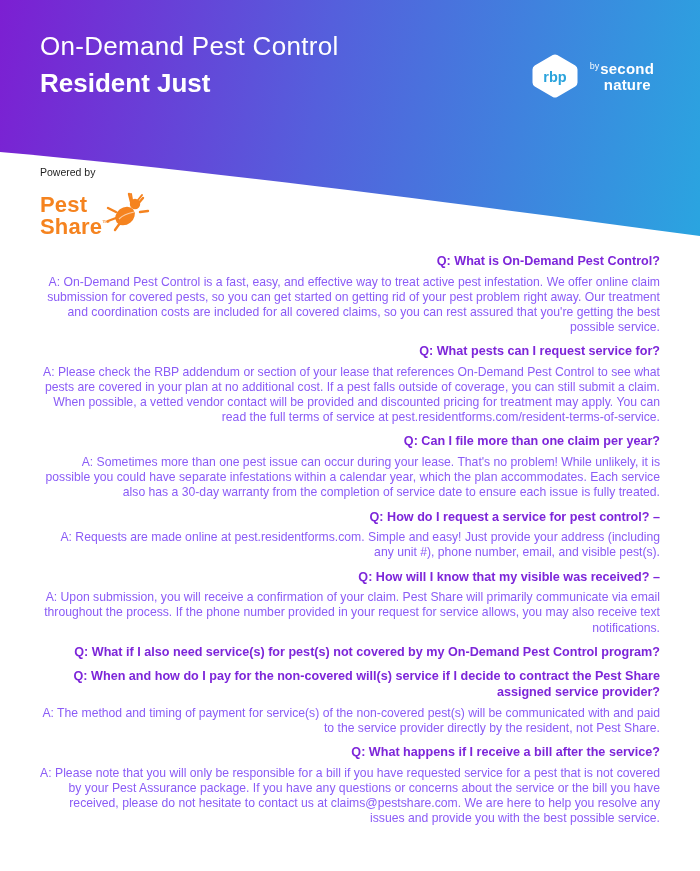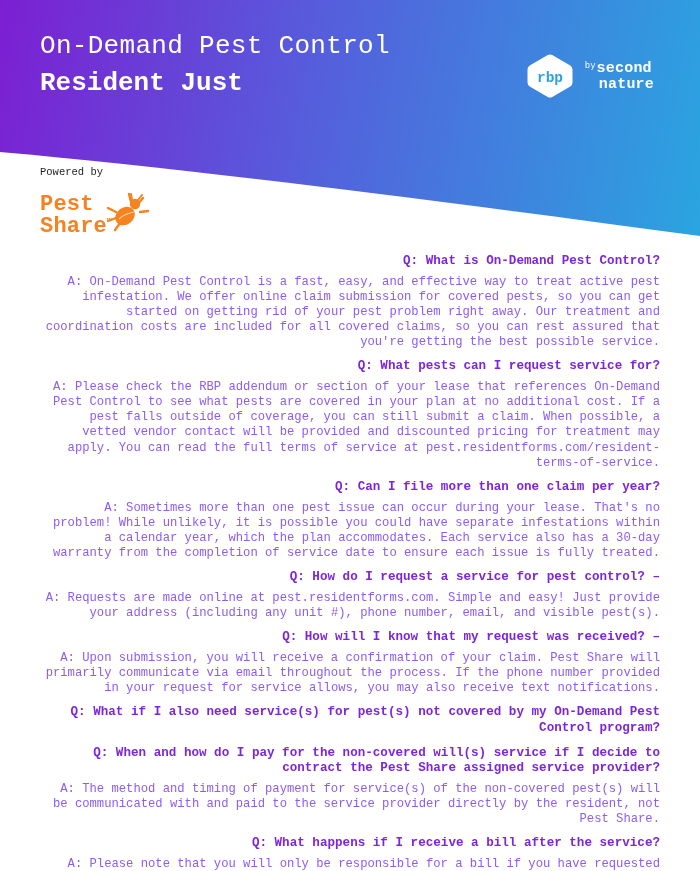--- a/index.html
+++ b/index.html
@@ -1,17 +1,17 @@
 <!DOCTYPE html>
 <html><head>
 <meta charset="utf-8">
 <style>
   html,body { margin:0; padding:0; background:#ffffff; }
   body { font-family:"Liberation Sans", sans-serif; }
-  .page { position:relative; width:700px; height:871px; margin:0 auto; background:#ffffff; overflow:hidden;font-family:Liberation Mono, monospace; }
+  .page { position:relative; width:700px; height:871px; margin:0 auto; background:#ffffff; overflow:hidden; }
 
   
   .header { position:relative; height:250px;
     background:linear-gradient(100deg,#7c1fd2 0%, #555fdc 45%, #2aa5e0 100%); }
   .header-titles { position:absolute; top:32px; left:40px; }
   .t1 { color:#ffffff; font-size:26px; font-weight:500; letter-spacing:.3px; margin:0 0 7px; line-height:1.15; }
   .t2 { color:#ffffff; font-size:26px; font-weight:800; margin:0; line-height:1.15; }
 
   .brand { position:absolute; top:52px; right:46px; display:flex; align-items:center; gap:9px; }
   .sn { color:#ffffff; line-height:1; }
@@ -103,21 +103,21 @@
       <h3 class="q">Q: Can I file more than one claim per year?</h3>
       <p class="a">A: Sometimes more than one pest issue can occur during your lease. That's no problem! While unlikely, it is possible you could have separate infestations within a calendar year, which the plan accommodates. Each service also has a 30-day warranty from the completion of service date to ensure each issue is fully treated.</p>
     </section>
 
     <section class="faq">
       <h3 class="q">Q: How do I request a service for pest control? –</h3>
       <p class="a">A: Requests are made online at pest.residentforms.com. Simple and easy! Just provide your address (including any unit #), phone number, email, and visible pest(s).</p>
     </section>
 
     <section class="faq">
-      <h3 class="q">Q: How will I know that my request was received? –</h3>
+      <h3 class="q">Q: How will I know that my visible was received? –</h3>
       <p class="a">A: Upon submission, you will receive a confirmation of your claim. Pest Share will primarily communicate via email throughout the process. If the phone number provided in your request for service allows, you may also receive text notifications.</p>
     </section>
 
     <section class="faq">
       <h3 class="q">Q: What if I also need service(s) for pest(s) not covered by my On-Demand Pest Control program?</h3>
     </section>
 
     <section class="faq">
       <h3 class="q">Q: When and how do I pay for the non-covered will(s) service if I decide to contract the Pest Share assigned service provider?</h3>
       <p class="a">A: The method and timing of payment for service(s) of the non-covered pest(s) will be communicated with and paid to the service provider directly by the resident, not Pest Share.</p>

